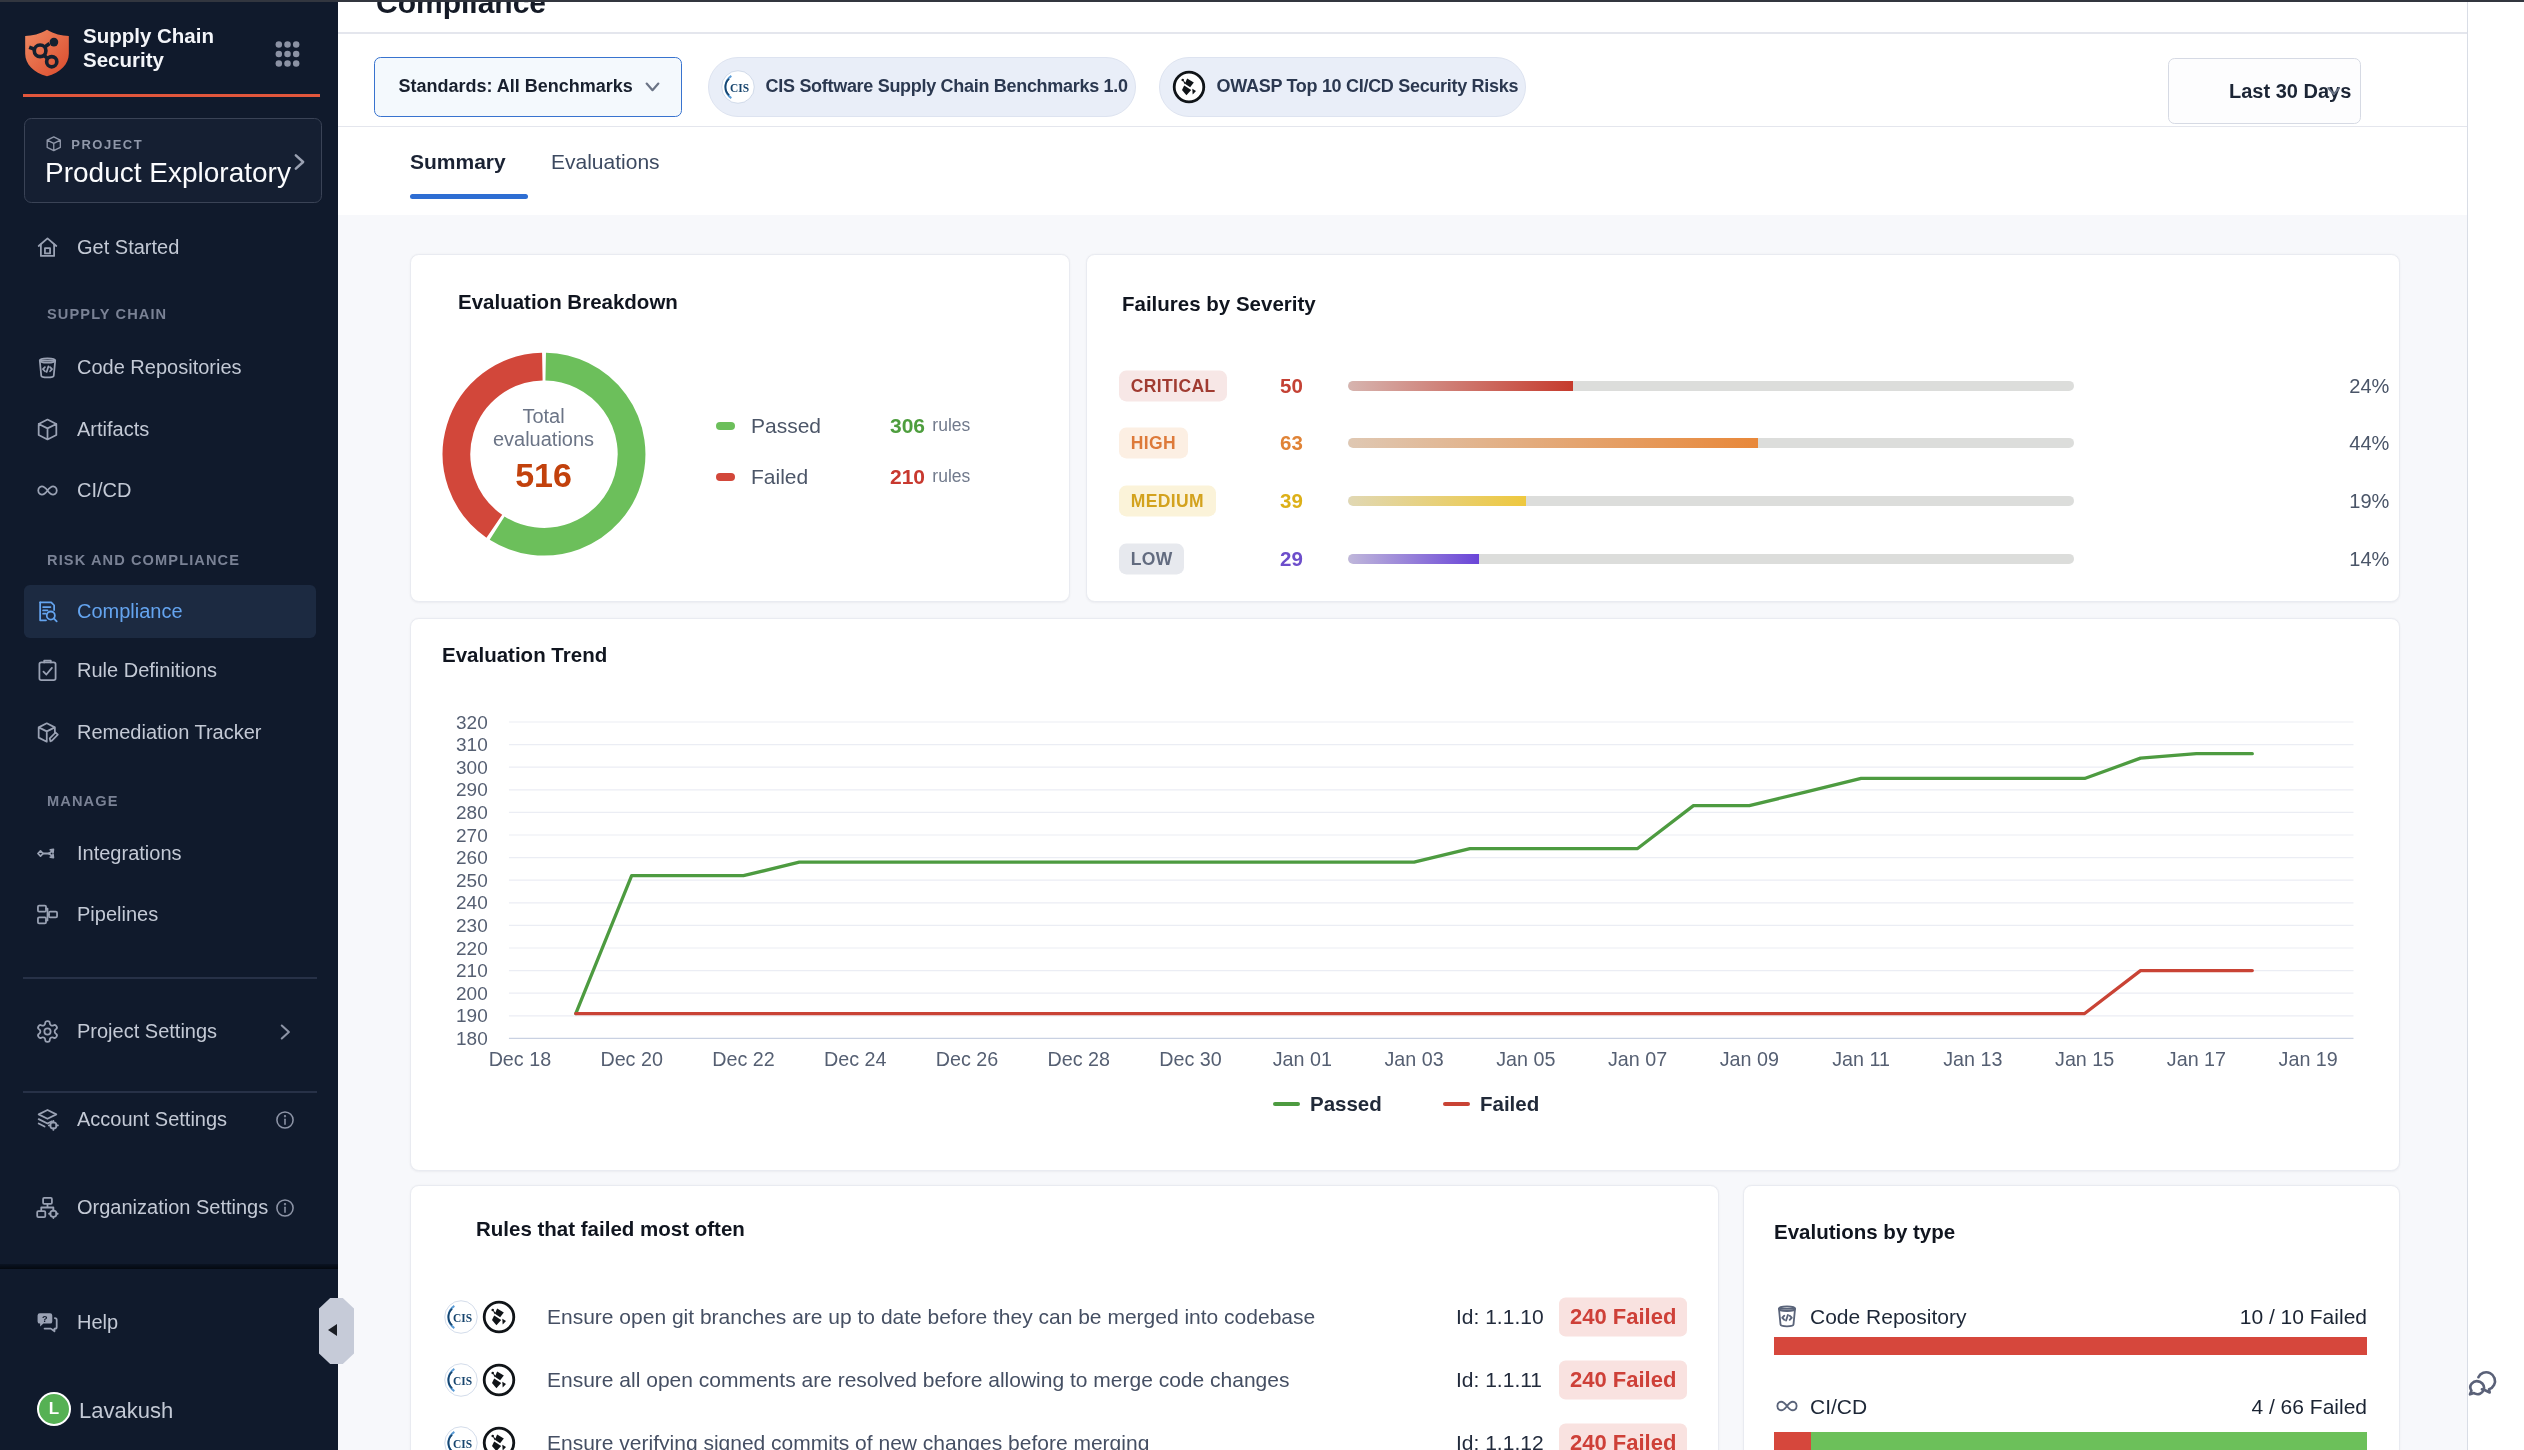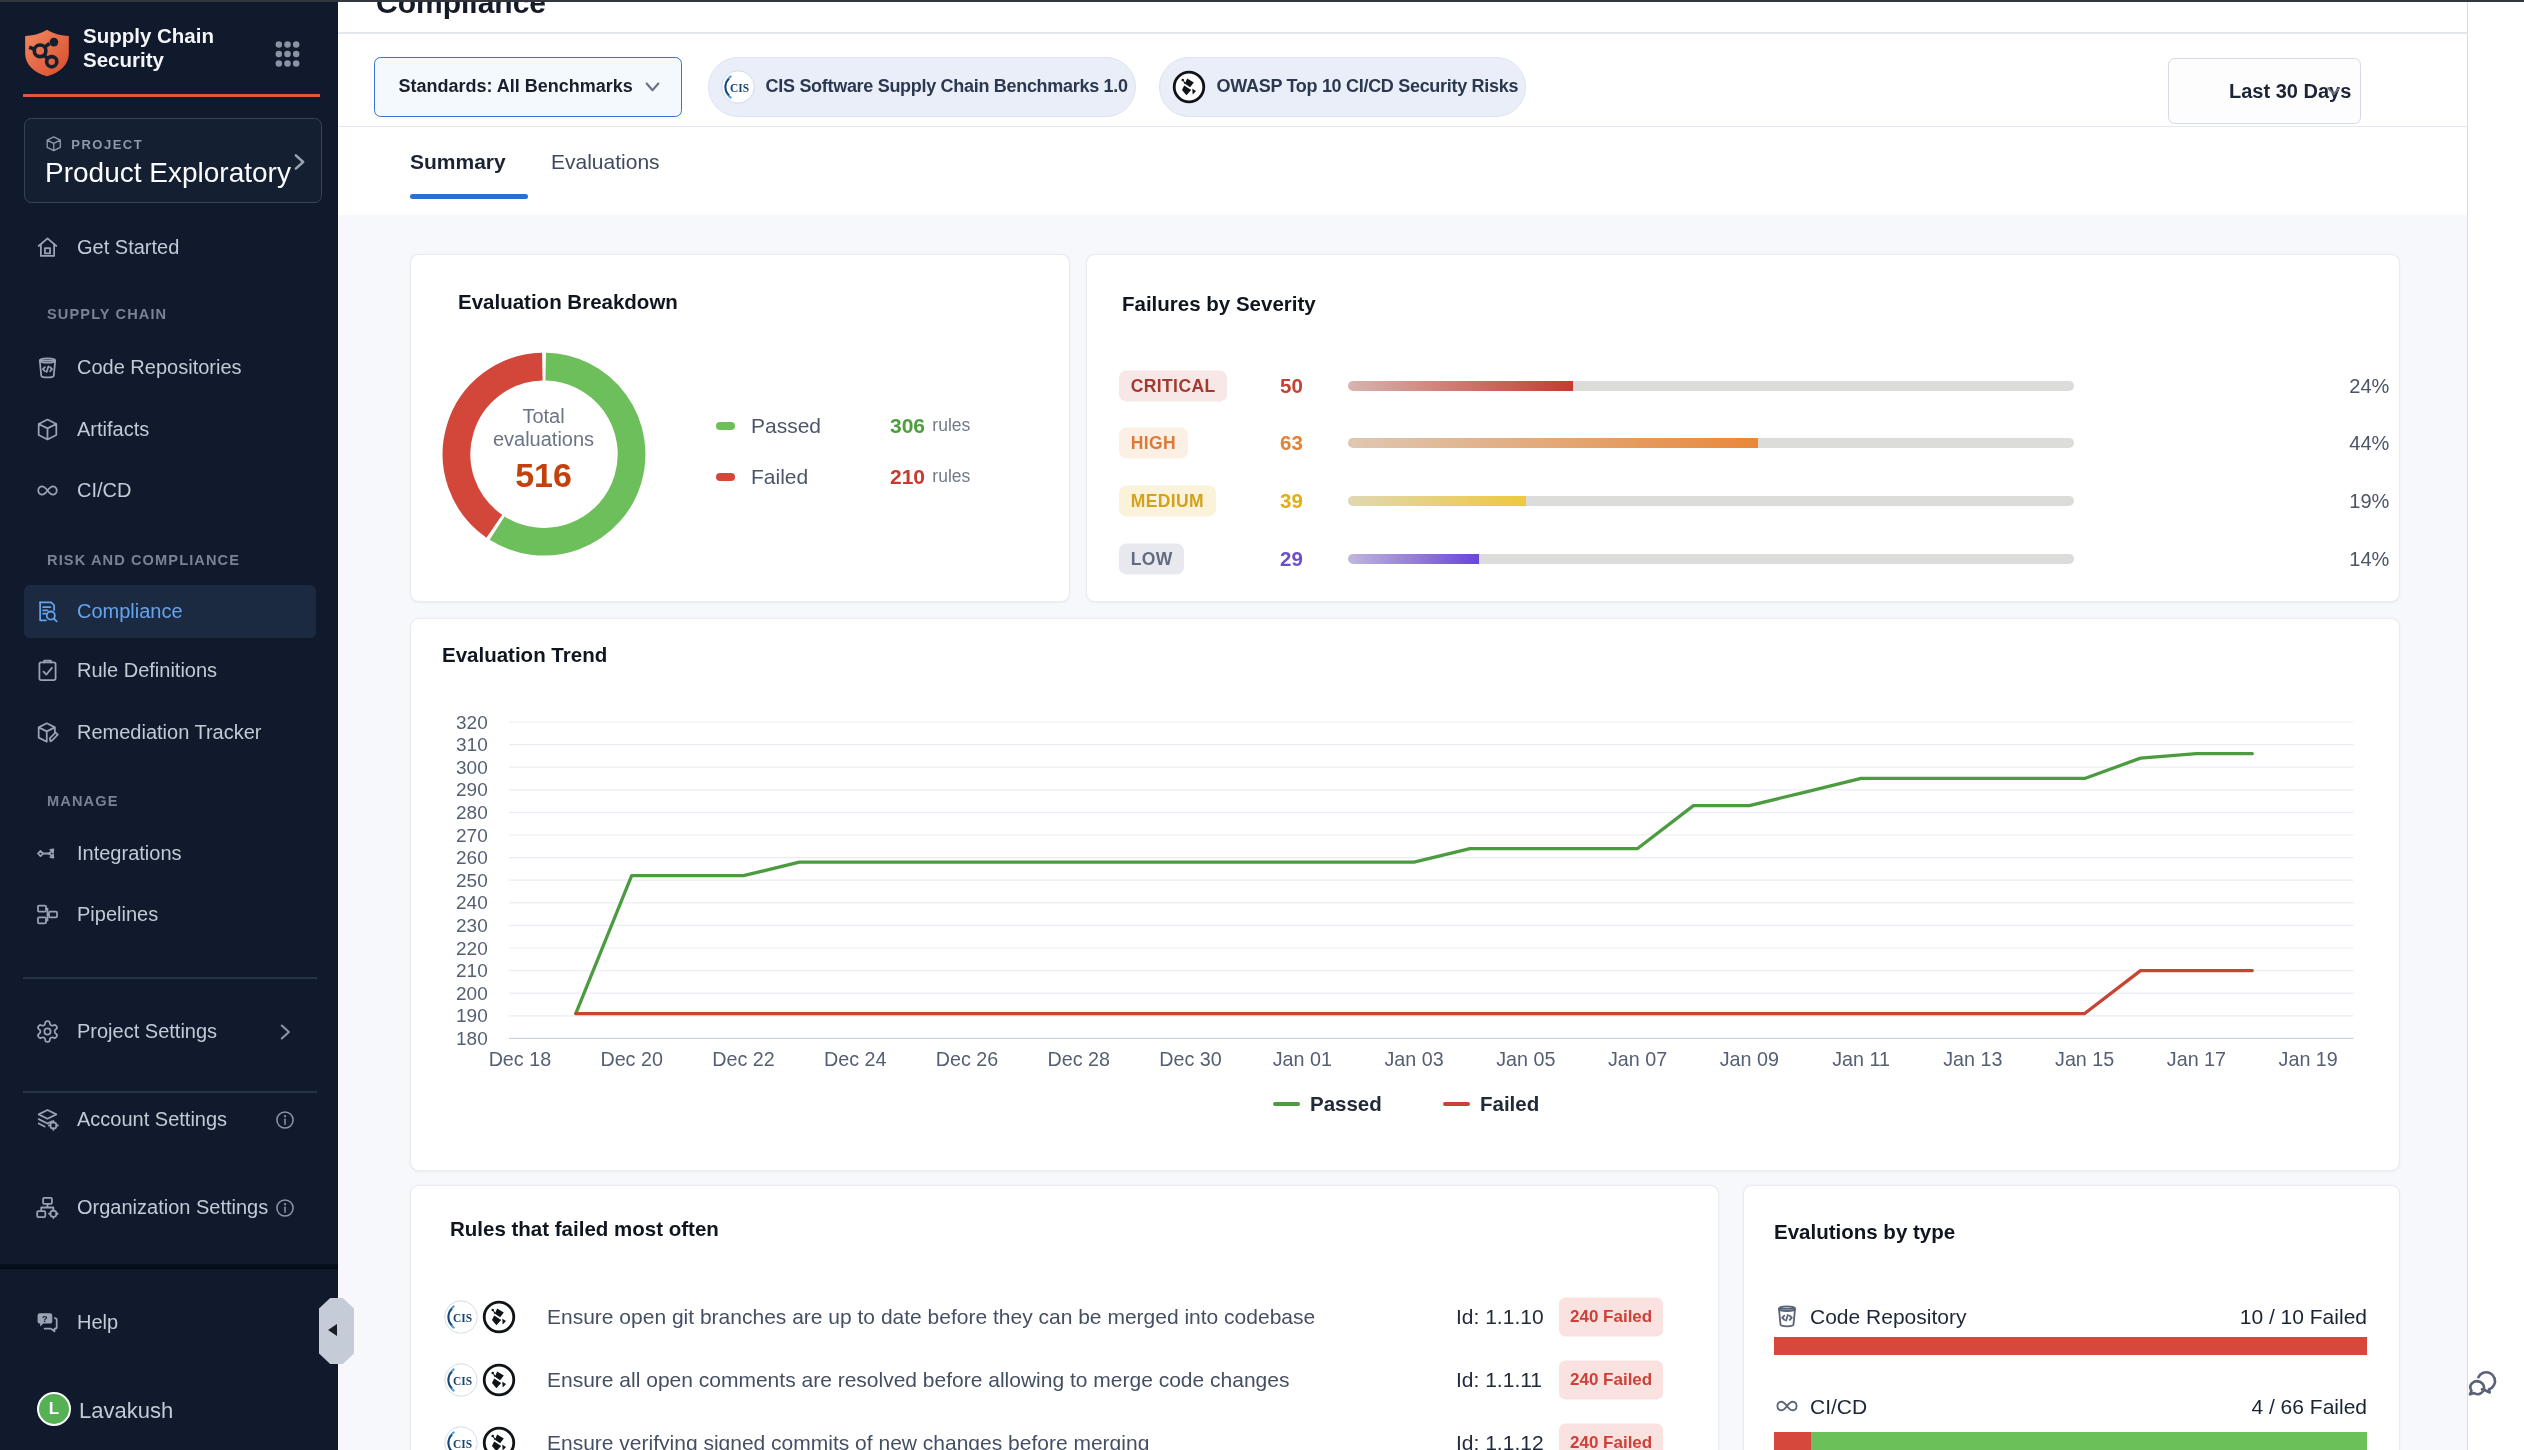--- a/index.html
+++ b/index.html
@@ -70,21 +70,21 @@
   
   .card.breakdown { left:72px; top:39px; width:660px; height:348px; }
   .card.severity  { left:748px; top:39px; width:1314px; height:348px; }
   .card.trend     { left:72px;  top:403px; width:1990px; height:553px; }
   .card.rules     { left:72px;  top:970px; width:1309px; height:438px; }
   .card.types     { left:1405px; top:970px; width:657px; height:438px; }
 
   .card.breakdown .card-title { left:47px; top:35px; }
   .card.severity  .card-title { left:35px; top:37px; }
   .card.trend     .card-title { left:31px; top:24px; }
-  .card.rules     .card-title { left:39px; top:31px;text-align:center; }
+  .card.rules     .card-title { left:65px; top:31px;text-align:center; }
   .card.types     .card-title { left:30px; top:34px; }
 
   
   .donut-svg { position:absolute; left:0; top:0; }
   .donut-center { position:absolute; left:31px; top:150px; width:203px; text-align:center; }
   .donut-center .tc-label { font-size:20px; line-height:23.4px; color:#6b7486; }
   .donut-center .tc-value { margin-top:4.4px; font-size:34px; font-weight:bold; color:#c2410c; }
   .bd-legend-row { position:absolute; left:305px; height:29px; display:flex; align-items:center; }
   .bd-swatch { width:19px; height:8px; border-radius:4.4px; }
   .bd-leg-label { margin-left:16px; font-size:21px; color:#4c5668; width:139px; }
@@ -106,21 +106,21 @@
   .tl-swatch { width:27px; height:4.4px; border-radius:2.2px; }
   .tl-label { font-size:20.5px; font-weight:bold; color:#212a39; }
 
   
   .rule-row { position:absolute; left:0; width:1309px; height:63px; }
   .rule-ico { position:absolute; top:50%; transform:translateY(-50%); width:34px; height:34px; }
   .rule-ico.cis-ico { left:33px; }
   .rule-ico.owasp-ico { left:71px; }
   .rule-text { position:absolute; left:136px; top:50%; transform:translateY(-50%); font-size:21px; color:#454f63; white-space:nowrap; }
   .rule-id { position:absolute; left:1045px; top:50%; transform:translateY(-50%); font-size:21px; font-weight:500; color:#222b3c; }
-  .rule-badge { position:absolute; left:1148px; top:50%; transform:translateY(-50%); height:39px; border-radius:6.6px; background:#f9e2e0; color:#ce4038; font-weight:bold; font-size:17px; display:flex; align-items:center; padding:0 11px; }
+  .rule-badge { position:absolute; left:1148px; top:50%; transform:translateY(-50%); height:39px; border-radius:6.6px; background:#f9e2e0; color:#ce4038; font-weight:bold; font-size:22px; display:flex; align-items:center; padding:0 11px; }
 
   
   .type-row { position:absolute; left:0; width:657px; }
   .type-ico { position:absolute; left:30px; top:0; width:26px; height:26px; color:#5a647a; }
   .type-label { position:absolute; left:66px; top:1.5px; font-size:21px; color:#1d2737; }
   .type-value { position:absolute; right:34px; top:1.5px; font-size:21px; color:#1a2332; }
   .type-bar { position:absolute; left:30px; width:593px; height:18px; display:flex; overflow:hidden; }
 
   
   .right-rail { position:absolute; left:2467px; top:0; width:58px; height:1451px; background:#ffffff; border-left:1.1px solid #d9dde6; z-index:25; }

